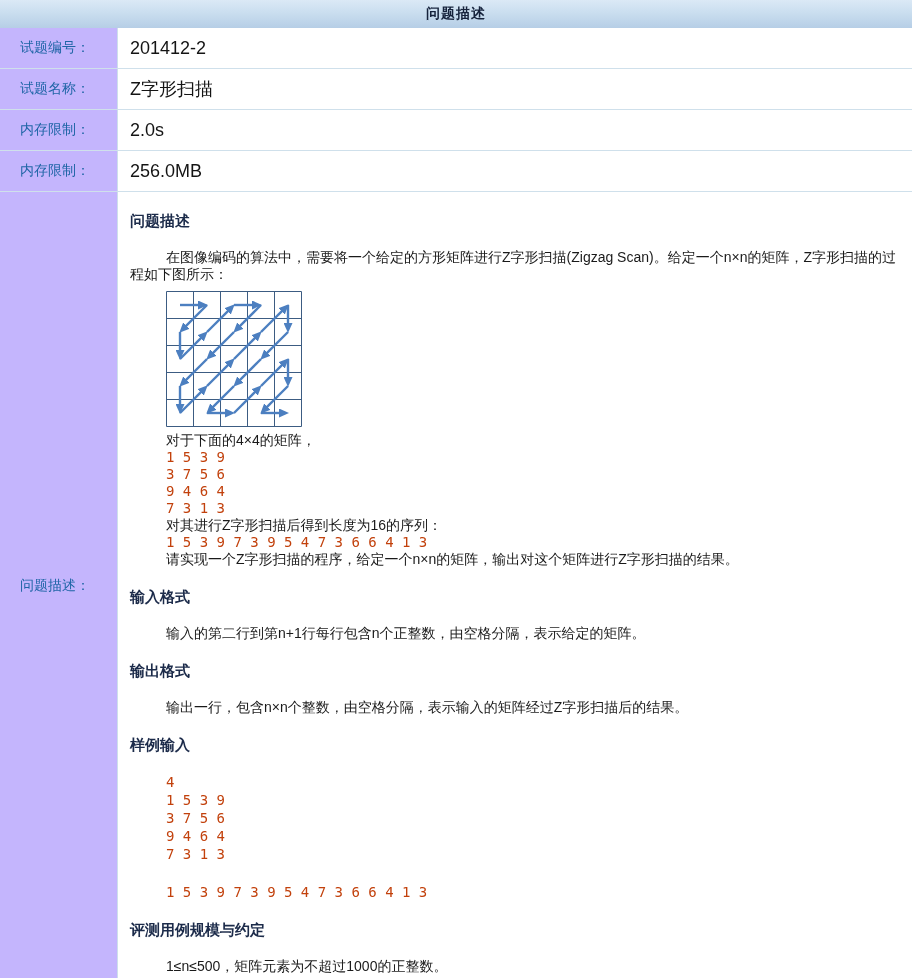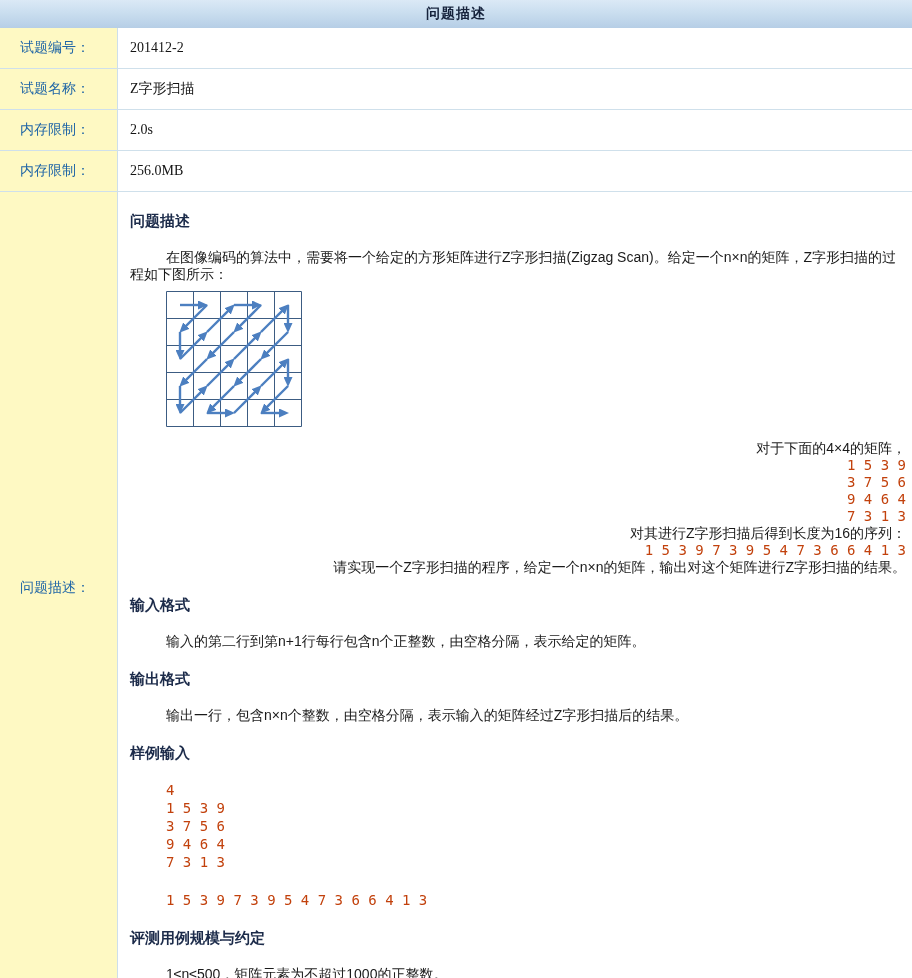--- a/index.html
+++ b/index.html
@@ -19,31 +19,31 @@
   }
   .header-bar .title {
     font-weight:bold; font-size:14px; color:#16233c; letter-spacing:1px;
   }
 
   
   .row { display:flex; border-bottom:1px solid #cfe0eb; }
   .label-cell {
     width:118px; box-sizing:border-box; flex:none;
     border-right:1px solid #cddfeb;
-    background:#fef9c3;
+    background:#c4b5fd;
     color:#1f65a6; font-size:14px;
     display:flex; align-items:center;
     padding-left:20px;
   }
   .meta-row { height:40px; }
   .value-cell {
     flex:1; display:flex; align-items:center;
     padding-left:12px;
-    font-family:Liberation Serif, serif;
-    font-size:14px; color:#141414;
+    font-family:Liberation Sans, sans-serif;
+    font-size:18px; color:#141414;
   }
 
   
   .main-row { display:flex; border-bottom:none; min-height:787px; }
   .main-content { flex:1; padding:0 6px 0 12px; box-sizing:border-box; }
 
   .sec-h {
     margin:20px 0 0 0;
     font-size:15px; line-height:17px;
     font-weight:bold; color:#1c2b4a;
@@ -51,21 +51,21 @@
   .sec-body { margin-top:20px; }
   .line { line-height:17px; }
   .ind { text-indent:36px; }
   .mono {
     font-family:"DejaVu Sans Mono","Liberation Mono",monospace;
     color:#c2410c;
   }
   .pre-block .line { line-height:18px; }
 
   .diagram-wrap { margin:8px 0 0 36px; line-height:0; }
-  .block { margin-top:13px;text-align:right; }
+  .block { margin-top:5px; }
 
   svg .gridline { stroke:#3c5c82; stroke-width:1; }
   svg .arrow   { stroke:#4c7fc0; stroke-width:2.4; fill:none; }
 </style>
 </head>
 <body>
 
 <div class="page">
 
   <div class="header-bar">

